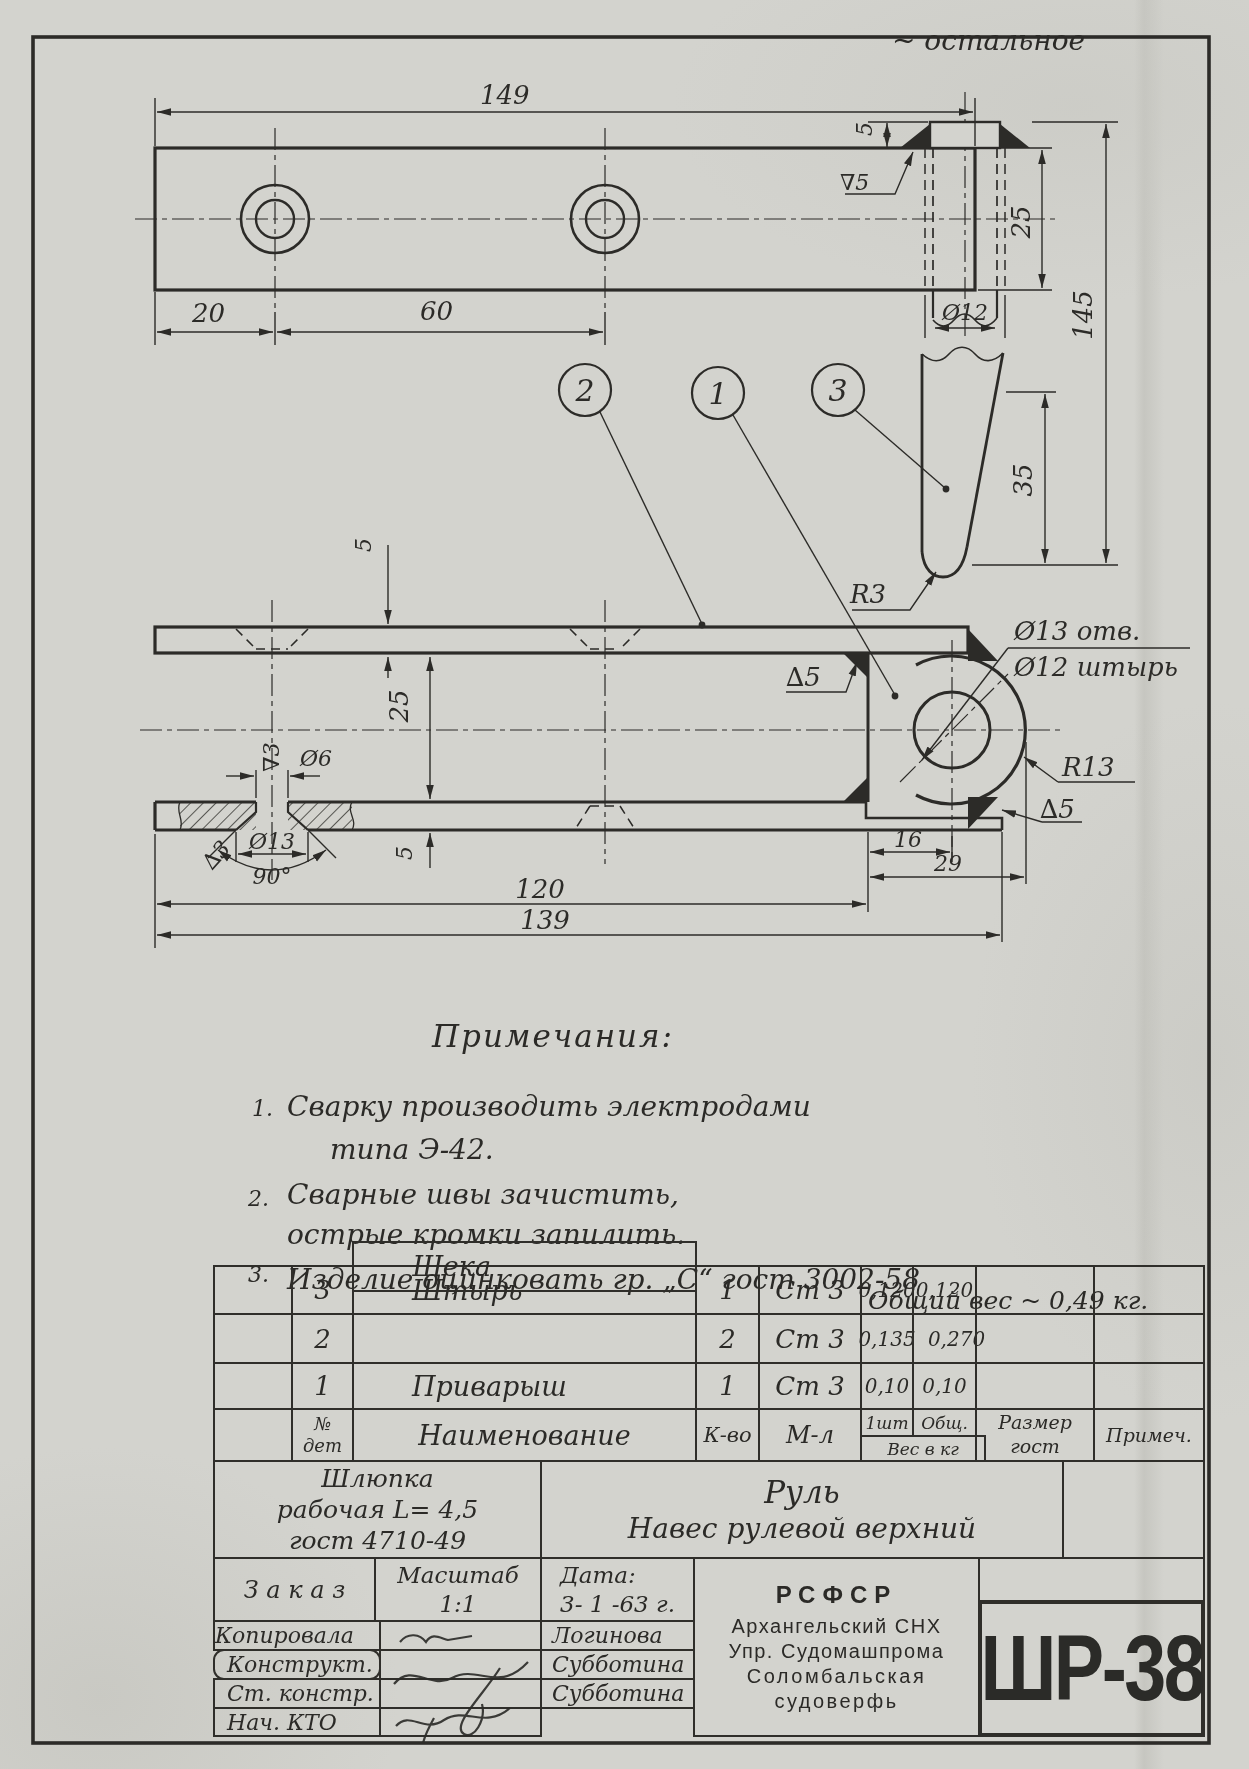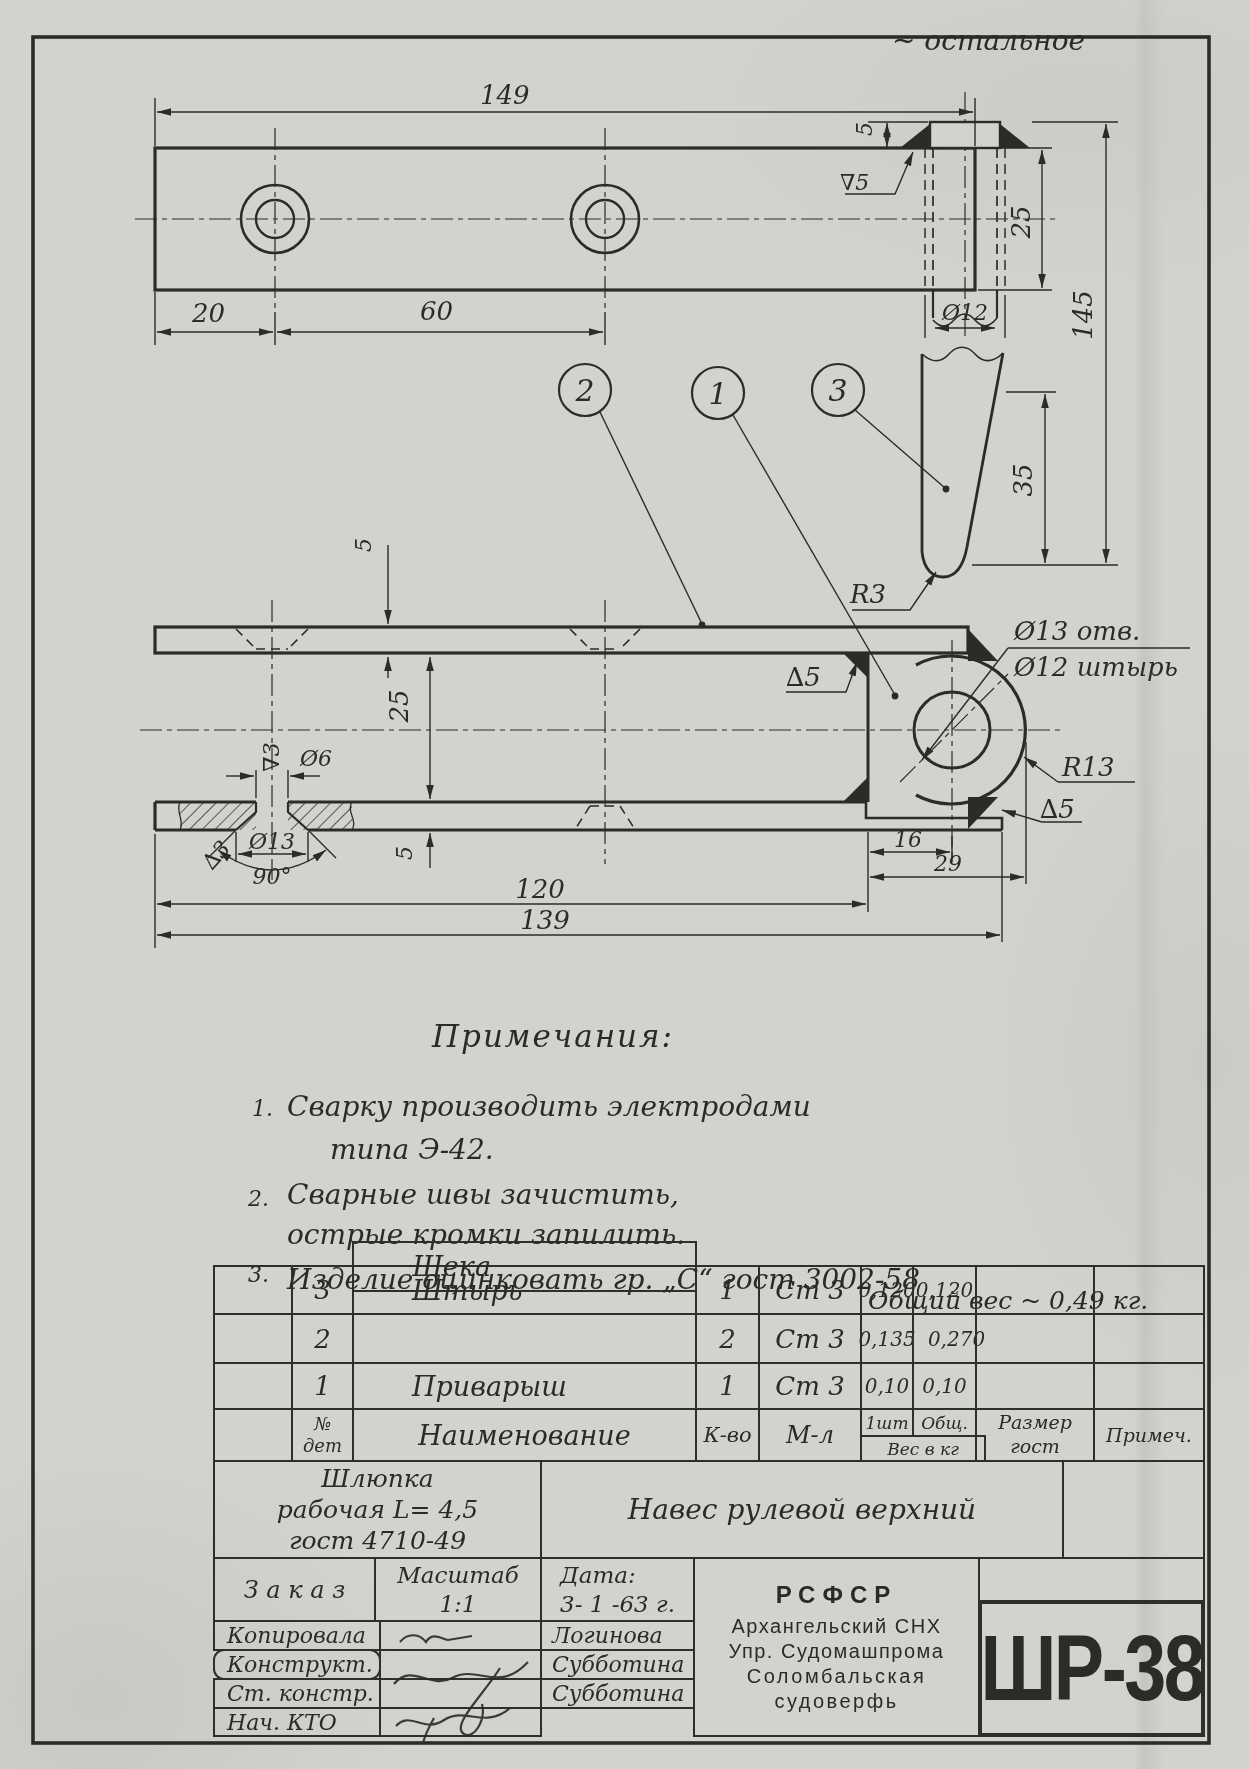--- a/index.html
+++ b/index.html
@@ -266,40 +266,41 @@
   <div>
     <div class="cell" style="left:213px;top:1460px;width:329px;height:99px;">
       <div class="stack" style="font-size:25px;">
         <div>Шлюпка</div>
         <div>рабочая L= 4,5</div>
         <div>гост 4710-49</div>
       </div>
     </div>
     <div class="cell" style="left:540px;top:1460px;width:524px;height:99px;">
       <div class="stack">
+        <div style="font-size:31px;">Руль</div>
         <div style="font-size:28px;">Навес рулевой верхний</div>
       </div>
     </div>
     <div class="cell" style="left:1062px;top:1460px;width:143px;height:99px;"></div>
 
     <div class="cell" style="left:213px;top:1557px;width:163px;height:65px;font-size:24px;">З а к а з</div>
     <div class="cell" style="left:374px;top:1557px;width:168px;height:65px;">
       <div class="stack" style="font-size:23px;">
           <div>Масштаб</div>
           <div>1:1</div>
         </div>
     </div>
     <div class="cell" style="left:540px;top:1557px;width:155px;height:65px;">
       <div class="stack" style="font-size:23px;text-align:left;">
           <div>Дата:</div>
           <div>3- 1 -63 г.</div>
         </div>
     </div>
 
-    <div class="cell leftpad" style="left:213px;top:1620px;width:168px;height:31px;font-size:22px;padding-left:12px;">Копировала</div>
+    <div class="cell leftpad" style="left:213px;top:1620px;width:168px;height:31px;font-size:22px;padding-left:0;">Копировала</div>
     <div class="cell" style="left:379px;top:1620px;width:163px;height:31px;"></div>
     <div class="cell leftpad" style="left:540px;top:1620px;width:155px;height:31px;font-size:22px;padding-left:10px;">Логинова</div>
     <div class="cell leftpad" style="left:213px;top:1649px;width:168px;height:31px;font-size:22px;padding-left:12px;border-radius:11px;">Конструкт.</div>
     <div class="cell" style="left:379px;top:1649px;width:163px;height:31px;"></div>
     <div class="cell leftpad" style="left:540px;top:1649px;width:155px;height:31px;font-size:22px;padding-left:10px;">Субботина</div>
     <div class="cell leftpad" style="left:213px;top:1678px;width:168px;height:31px;font-size:22px;padding-left:12px;">Ст. констр.</div>
     <div class="cell" style="left:379px;top:1678px;width:163px;height:31px;"></div>
     <div class="cell leftpad" style="left:540px;top:1678px;width:155px;height:31px;font-size:22px;padding-left:10px;">Субботина</div>
     <div class="cell leftpad" style="left:213px;top:1707px;width:168px;height:30px;font-size:22px;padding-left:12px;">Нач. КТО</div>
     <div class="cell" style="left:379px;top:1707px;width:163px;height:30px;"></div>

